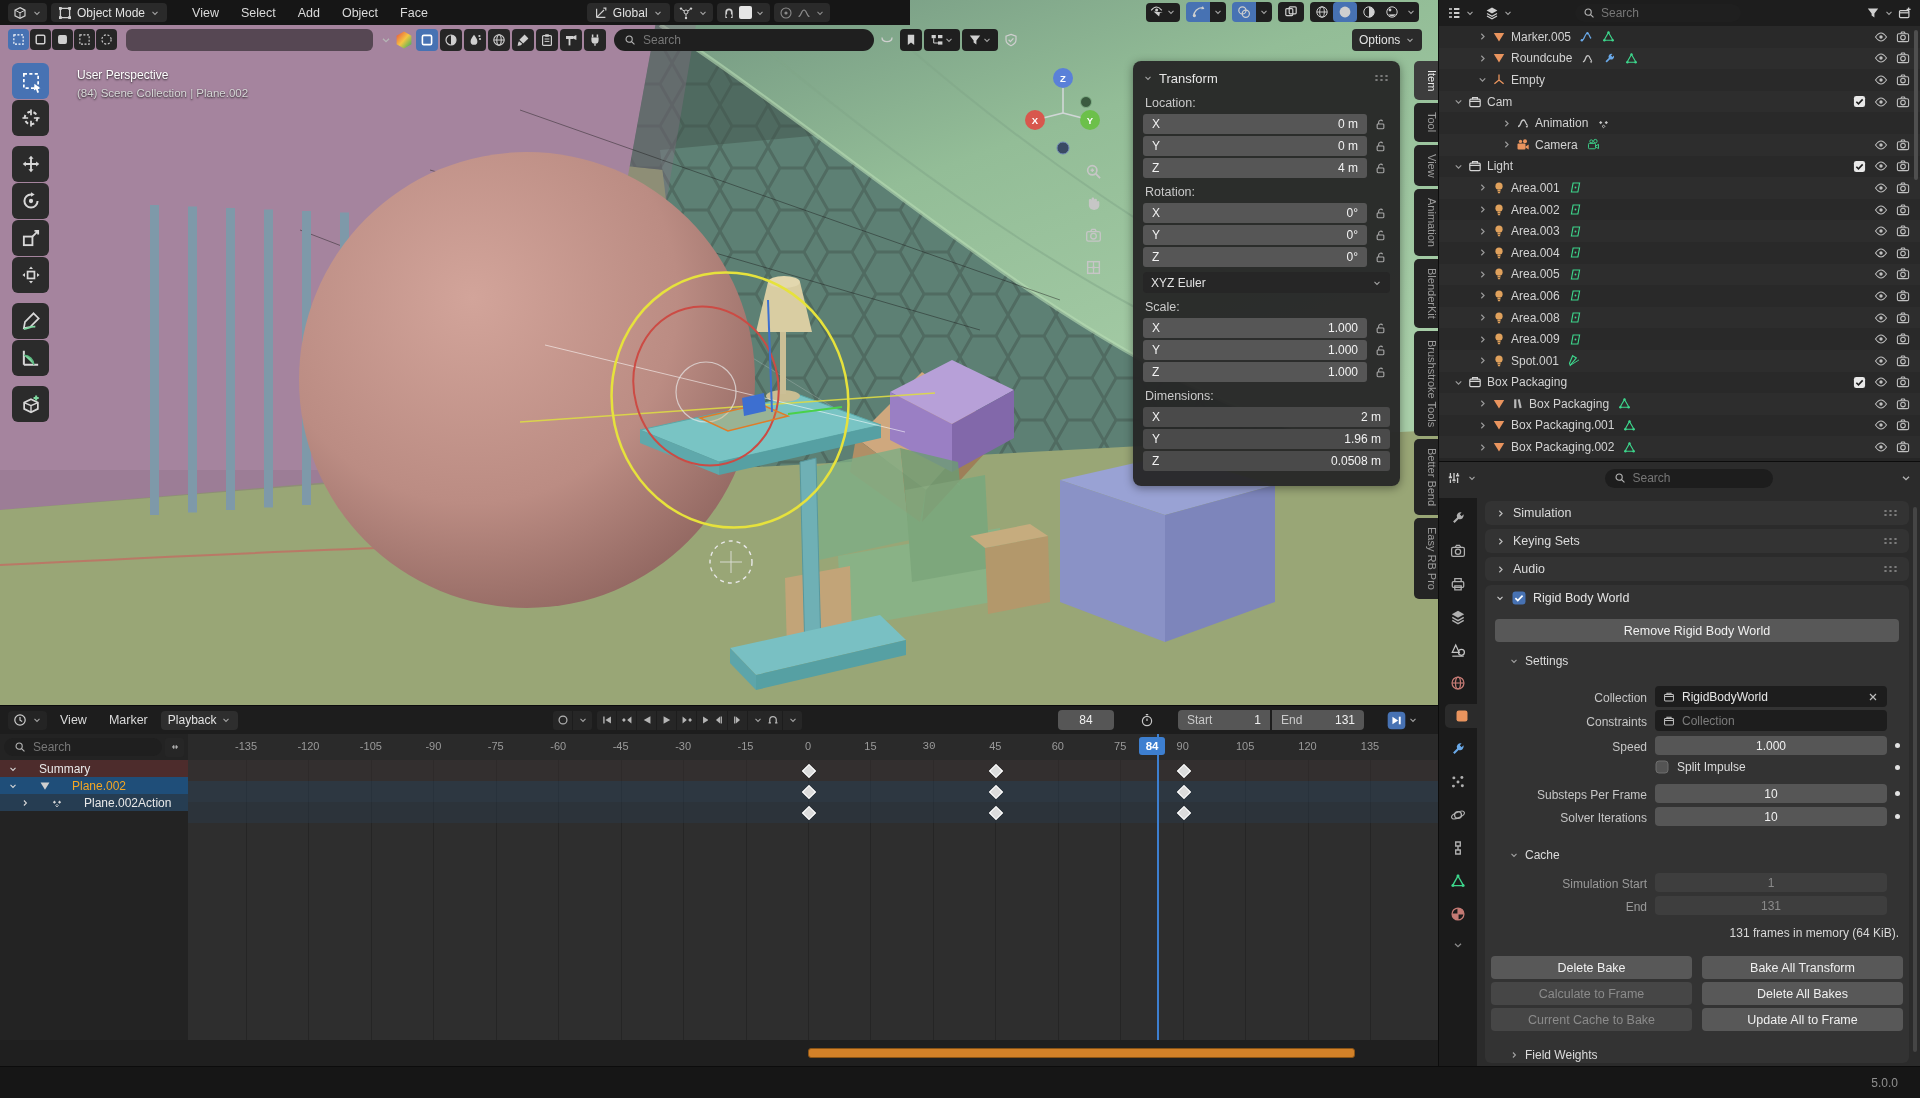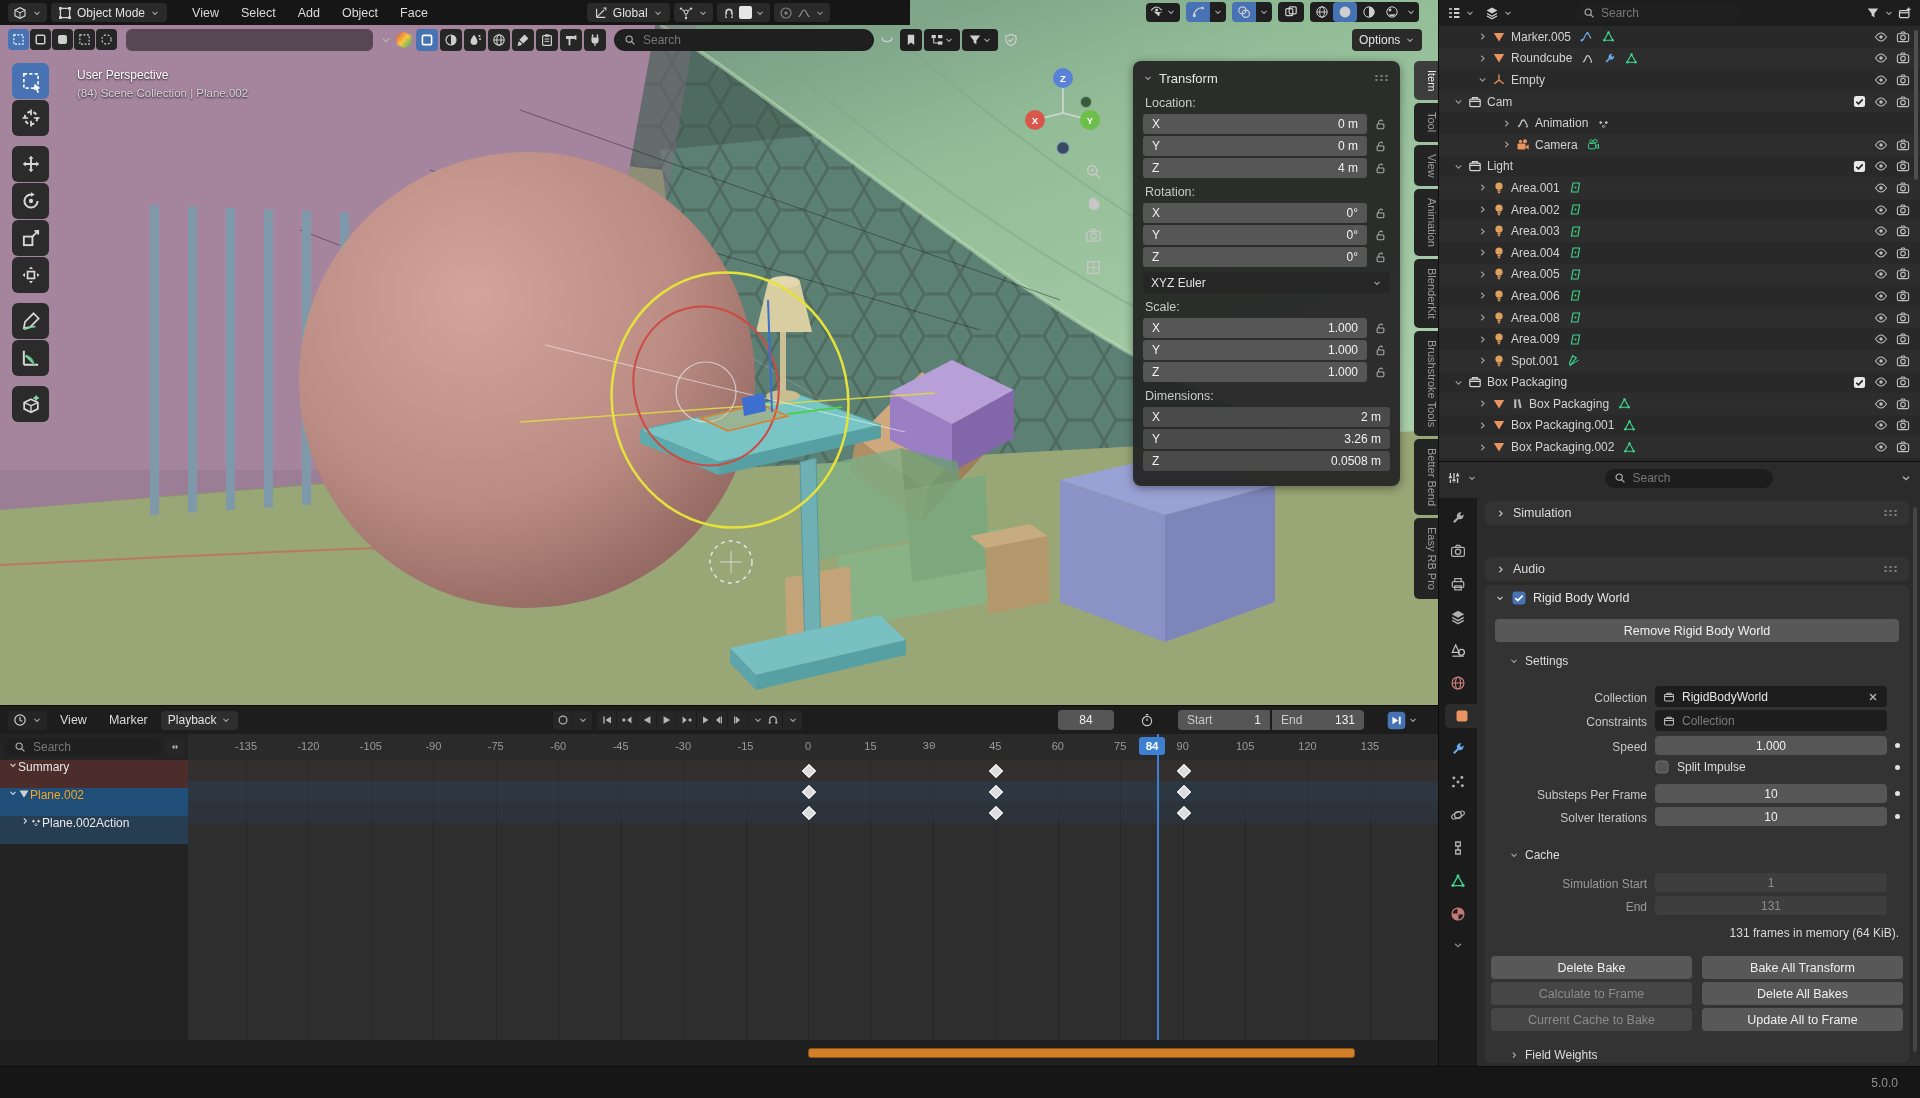--- a/index.html
+++ b/index.html
@@ -62,21 +62,21 @@
   .pfield.disabled{background:#3e3e3e;color:#8b8b8b;}
   .pdark{background:#1d1d1d;border-radius:4px;display:flex;align-items:center;gap:7px;padding:0 8px;color:#e6e6e6;}
   .pbtn{background:#585858;border-radius:4px;display:flex;align-items:center;justify-content:center;color:#f0f0f0;font-size:12.5px;}
   .pbtn.disabled{background:#464646;color:#8b8b8b;}
   .adot{width:5px;height:5px;border-radius:50%;background:#e2e2e2;}
   
   .timeline{left:0;top:705px;width:1438px;height:361px;background:#282828;border-top:1px solid #0c0c0c;box-sizing:border-box;}
   .tl-head{height:28px;background:#1d1d1d;display:flex;align-items:center;padding-left:8px;gap:4px;position:relative;}
   .tbtn{width:19px;height:19px;background:#262626;display:inline-flex;align-items:center;justify-content:center;color:#dedede;}
   .tl-chan{position:absolute;left:0;top:28px;width:188px;bottom:26px;background:#232323;}
-  .chanrow{height:28px;display:flex;align-items:flex-start;gap:0;padding-left:8px;color:#e8e8e8;}
+  .chanrow{height:17px;display:flex;align-items:center;gap:21px;padding-left:8px;color:#e8e8e8;}
   .ruler{position:absolute;left:188px;right:0;top:28px;height:26px;background:#2a2a2a;overflow:hidden;}
   .tick{position:absolute;top:6px;transform:translateX(-50%);color:#9a9a9a;font-size:11px;}
   .keysarea{position:absolute;left:188px;right:0;top:54px;bottom:26px;background:#2e2e2e;overflow:hidden;}
   .gridline{position:absolute;top:0;bottom:0;width:1px;background:rgba(0,0,0,.18);}
   .kdiam{position:absolute;width:8px;height:8px;background:#dcdcdc;border:1px solid #fff;transform:rotate(45deg);}
   .bstrip{position:absolute;left:0;right:0;bottom:0;height:26px;background:#1f1f1f;}
   
   .status{left:0;top:1066px;width:1920px;height:32px;background:#161616;border-top:1px solid #0c0c0c;box-sizing:border-box;display:flex;align-items:center;}
   .vtext{position:absolute;color:#fff;font-size:12px;text-shadow:0 1px 2px rgba(0,0,0,.85);}
 </style>
@@ -837,21 +837,21 @@
         </span>
     </div>
     <div class="np-sec">Dimensions:</div>
     <div style="display:flex;flex-direction:column;gap:2px">
       <div class="tf-row dimrow">
           <span>X</span>
           <span>2 m</span>
         </div>
       <div class="tf-row dimrow">
           <span>Y</span>
-          <span>3.26 m</span>
+          <span>1.96 m</span>
         </div>
       <div class="tf-row dimrow">
           <span>Z</span>
           <span>0.0508 m</span>
         </div>
     </div>
   </div>
 
   <div class="abs stabs" id="sidebar-tabs">
       <div class="stab active">Item</div>
@@ -1906,20 +1906,29 @@
       <span style="color:#dcdcdc">Field Weights</span>
     </div>
     <div class="abs" style="right:3px;top:45px;width:4px;height:545px;background:#454545;border-radius:2px"></div>
   <div class="panel" style="top: 39px;">
         <span class="icon" style="height: 11px; width: 11px; color: rgb(189, 189, 189);">
           <svg viewBox="0 0 14 14">
             <path d="M5.5 3.5 9 7l-3.5 3.5" fill="none" stroke="currentColor" stroke-width="1.5"></path>
           </svg>
         </span>
         <span>Simulation</span>
+        <span class="grip"></span>
+      </div>
+      <div class="panel" style="top: 67px;">
+        <span class="icon" style="height: 11px; width: 11px; color: rgb(189, 189, 189);">
+          <svg viewBox="0 0 14 14">
+            <path d="M5.5 3.5 9 7l-3.5 3.5" fill="none" stroke="currentColor" stroke-width="1.5"></path>
+          </svg>
+        </span>
+        <span>Keying Sets</span>
         <span class="grip"></span>
       </div>
       <div class="panel" style="top: 95px;">
         <span class="icon" style="height: 11px; width: 11px; color: rgb(189, 189, 189);">
           <svg viewBox="0 0 14 14">
             <path d="M5.5 3.5 9 7l-3.5 3.5" fill="none" stroke="currentColor" stroke-width="1.5"></path>
           </svg>
         </span>
         <span>Audio</span>
         <span class="grip"></span>

